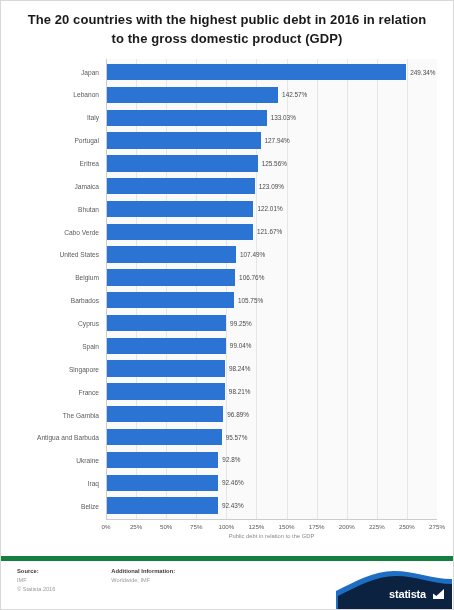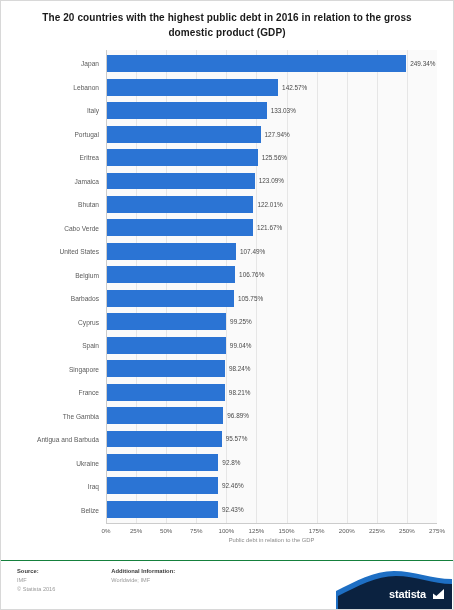--- a/index.html
+++ b/index.html
@@ -23,21 +23,21 @@
     display: flex;
     flex-direction: column;
   }
 
   
   #title-area {
     padding: 10px 22px 6px 22px;
     flex: 0 0 auto;
   }
   #chart-title {
-    font-size: 10px;
+    font-size: 13px;
     font-weight: bold;
     color: #1a1a1a;
     text-align: center;
     line-height: 1.45;
     letter-spacing: 0.1px;
   }
 
   
   #chart-area {
     position: relative;
@@ -148,21 +148,21 @@
     font-size: 5.8px;
     color: #8a8a8a;
     white-space: nowrap;
   }
 
   
   #footer {
     position: relative;
     flex: 0 0 auto;
     height: 48px;
-    border-top: 1px solid #15803d;
+    border-top: 5px solid #15803d;
     margin-top: 2px;
   }
   #footer-meta {
     position: absolute;
     top: 6px;
     left: 16px;
     right: 110px;
     display: flex;
     gap: 56px;
   }

